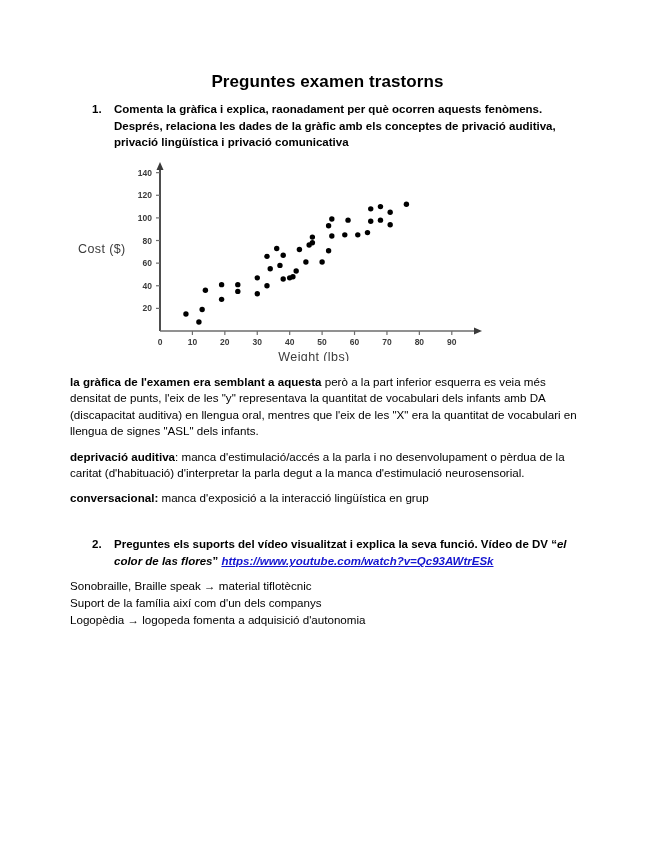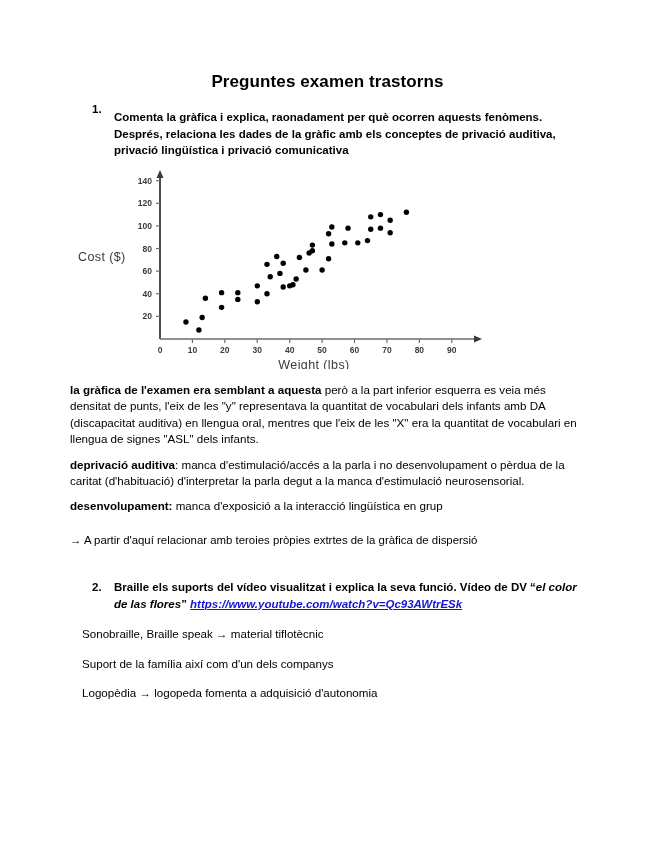--- a/index.html
+++ b/index.html
@@ -44,21 +44,20 @@
   .question .num {
     width: 28px;
     flex: 0 0 28px;
     text-align: left;
     padding-left: 22px;
     box-sizing: border-box;
   }
   .question .qtext {
     flex: 1 1 auto;
     padding-left: 16px;
-    margin-top: 8px;
   }
 
   
   .chart-wrap {
     margin-top: 10px;
     height: 205px;
     position: relative;
   }
   .chart-svg {
     display: block;
@@ -131,21 +130,21 @@
     font-weight: bold;
     word-break: break-all;
   }
   .it { font-style: italic; }
 
   .tail {
     margin-top: 6px;
     font-size: 11.6px;
     line-height: 1.5;
   }
-  .tail div { margin: 12px; }
+  .tail div { margin: 0; }
 </style>
 </head>
 <body>
 
 <div class="page">
 
   <h1 class="doc-title">Preguntes examen trastorns</h1>
 
   <div class="question">
     <div class="num">1.</div>
@@ -240,27 +239,26 @@
       <text id="ylabel-text" class="axistitle" x="8" y="92">Cost ($)</text>
       <text id="xlabel-text" class="axistitle" x="244" y="200" text-anchor="middle">Weight (lbs)</text>
     </svg>
   </div>
 
   <p class="para tight"><b>la gràfica de l'examen era semblant a aquesta</b><span> però a la part inferior esquerra es veia més densitat de punts, l'eix de les "y" representava la quantitat de vocabulari dels infants amb DA (discapacitat auditiva) en llengua oral, mentres que l'eix de les "X" era la quantitat de vocabulari en llengua de signes "ASL" dels infants.</span></p>
 
   <p class="para spaced"><b>deprivació auditiva</b><span>: manca d'estimulació/accés a la parla i no desenvolupament o pèrdua de la caritat (d'habituació) d'interpretar la parla degut a la manca d'estimulació neurosensorial.</span></p>
 
 
-  <p class="para tight"><b>desenvolupament:</b><span> manca d'exposició a la interacció lingüística en grup</span></p>
-
-  <p class="arrow-para">→ A partir d'aquí relacionar amb teroies pròpies extrtes de la gràfica de dispersió</p>
+  <p class="para tight"><b>conversacional:</b><span> manca d'exposició a la interacció lingüística en grup</span></p>
+
 
   <div class="question2">
     <div class="num">2.</div>
-    <div class="qtext"><span>Braille els suports del vídeo visualitzat i explica la seva funció. Vídeo de DV “</span><span class="it">el color de las flores</span><span>” </span><a class="link" href="#">https://www.youtube.com/watch?v=Qc93AWtrESk</a></div>
+    <div class="qtext"><span>Preguntes els suports del vídeo visualitzat i explica la seva funció. Vídeo de DV “</span><span class="it">el color de las flores</span><span>” </span><a class="link" href="#">https://www.youtube.com/watch?v=Qc93AWtrESk</a></div>
   </div>
 
   <div class="tail">
     <div>Sonobraille, Braille speak → material tiflotècnic</div>
     <div>Suport de la família així com d'un dels companys</div>
     <div>Logopèdia → logopeda fomenta a adquisició d'autonomia</div>
   </div>
 
 </div>
 

